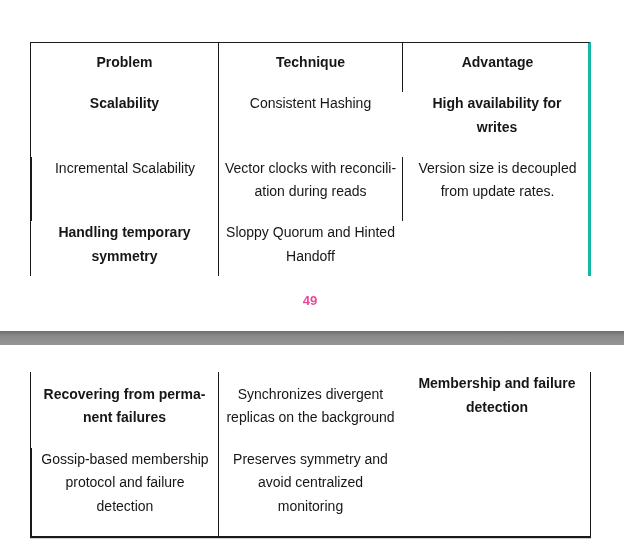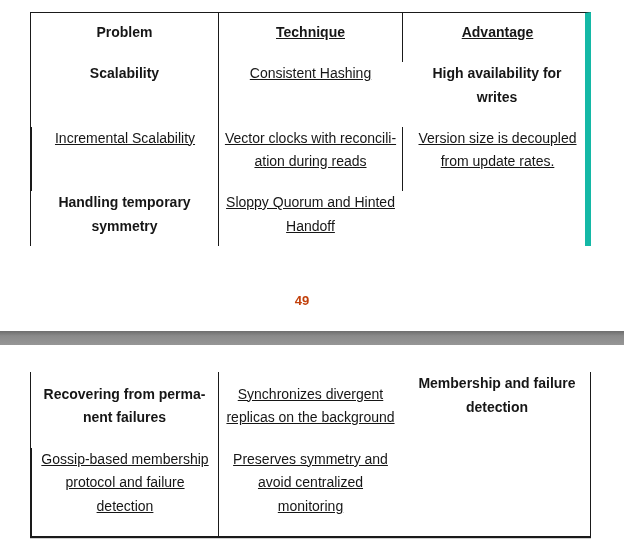--- a/index.html
+++ b/index.html
@@ -19,57 +19,58 @@
     width: 561px;
     display: grid;
     grid-template-columns: 187px 184px 190px;
     box-sizing: border-box;
     background: #ffffff;
     font-size: 14px;
     line-height: 23.5px;
     text-align: center;
   }
   .tbl-top {
-    top: 12px;
+    top: 42px;
     border-top: 1px solid #1a1a1a;
     border-left: 1px solid #1a1a1a;
-    border-right: 6px solid #14b8a6;
+    border-right: 3px solid #14b8a6;
   }
   .tbl-bot {
     top: 372px;
     border-left: 1px solid #1a1a1a;
     border-right: 1px solid #1a1a1a;
     border-bottom: 2px solid #1a1a1a;
     box-shadow: 0 1px 0 rgba(120,120,120,0.35);
   }
   .cell {
     box-sizing: border-box;
     white-space: pre-line;
     padding: 0 2px;
   }
-  .c2, .c3 { border-left: 1px solid #1a1a1a; text-decoration: underline; }
+  .c2, .c3 { border-left: 1px solid #1a1a1a; }
   .bold { font-weight: 700; }
   
   .hdr { padding-top: 8px;    padding-bottom: 17.5px; font-weight: 700; }
   .r1  { padding-bottom: 17.5px; }
   .r2  { padding-bottom: 17.5px; }
   .r3  { padding-bottom: 7.5px; }
   .r4  { padding-top: 10.5px; padding-bottom: 18px; }
   .r5  { padding-bottom: 18px; }
   
   .pagenum {
     position: absolute;
     top: 294px;
     left: 0;
     width: 604px;
     text-align: center;
     font-size: 13px;
     line-height: 14px;
     font-weight: 700;
-    color: #c2410c;
+    color: #ec4899;
+    padding-left: 8px;
   }
   
   .sep {
     position: absolute;
     top: 331px;
     left: 0;
     width: 624px;
     height: 14px;
     background: linear-gradient(180deg, #6d6d6d 0%, #8a8a8a 35%, #969696 100%);
   }

